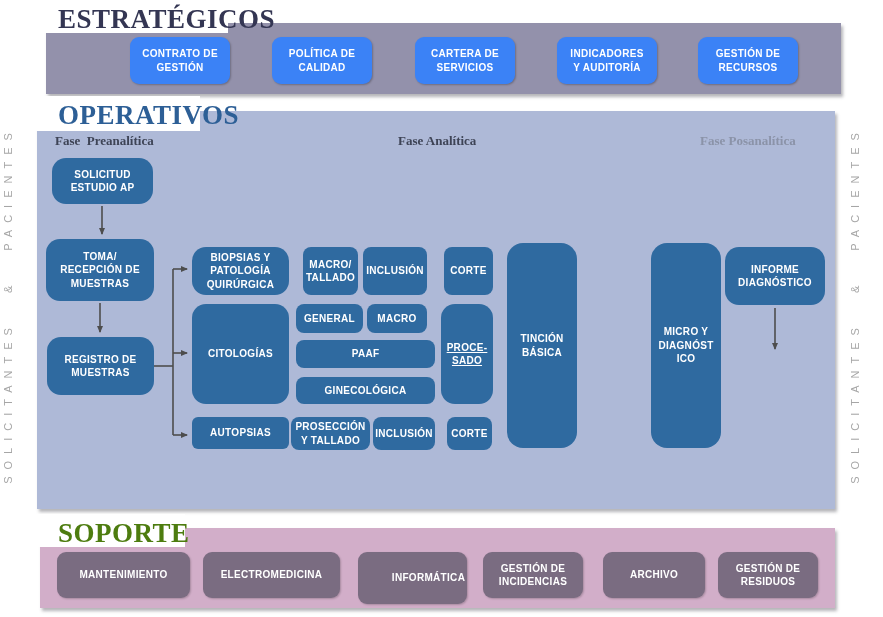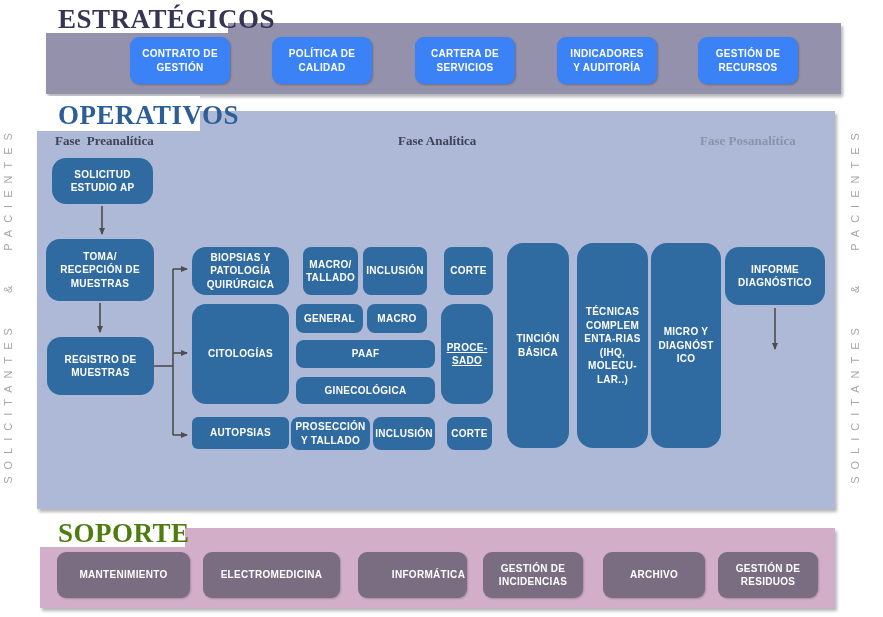--- a/index.html
+++ b/index.html
@@ -97,42 +97,36 @@
 
   <div class="bx pbox pbox-big" style="left:441px;top:304px;width:52px;height:100px;text-decoration:underline;">PROCE-
 SADO</div>
 
   <div class="bx pbox" style="left:192px;top:417px;width:97px;height:32px;border-radius:6px;">AUTOPSIAS</div>
   <div class="bx pbox" style="left:291px;top:417px;width:79px;height:33px;">PROSECCIÓN
 Y TALLADO</div>
   <div class="bx pbox" style="left:373px;top:417px;width:62px;height:33px;">INCLUSIÓN</div>
   <div class="bx pbox" style="left:447px;top:417px;width:45px;height:33px;">CORTE</div>
 
-  <div class="bx pbox pbox-tall" style="left:507px;top:243px;width:62px;height:205px;">TINCIÓN
+  <div class="bx pbox pbox-tall" style="left:507px;top:243px;width:70px;height:205px;">TINCIÓN
 BÁSICA</div>
-  <div class="bx pbox pbox-tall" style="left:577px;top:243px;width:71px;height:205px;">TÉCNICAS
-COMPLEM
-ENTA-RIAS
-(IHQ,
-MOLECU-
-LAR..)</div>
   <div class="bx pbox pbox-tall" style="left:651px;top:243px;width:70px;height:205px;">MICRO Y
 DIAGNÓST
 ICO</div>
 
   <div class="bx pbox pbox-big" style="left:725px;top:247px;width:100px;height:58px;">INFORME
 DIAGNÓSTICO</div>
 
   <div class="band band-soporte"></div>
   <div class="tab tab-soporte"></div>
   <div class="band-title title-soporte">SOPORTE</div>
 
   <div class="bx supbox" style="left:57px;top:552px;width:133px;height:46px;">MANTENIMIENTO</div>
   <div class="bx supbox" style="left:203px;top:552px;width:137px;height:46px;">ELECTROMEDICINA</div>
-  <div class="bx supbox" style="left:358px;top:552px;width:109px;height:46px;padding-left:35px;">INFORMÁTICA</div>
+  <div class="bx supbox" style="left:358px;top:552px;width:109px;height:52px;padding-left:35px;">INFORMÁTICA</div>
   <div class="bx supbox" style="left:483px;top:552px;width:100px;height:46px;">GESTIÓN DE
 INCIDENCIAS</div>
   <div class="bx supbox" style="left:603px;top:552px;width:102px;height:46px;">ARCHIVO</div>
   <div class="bx supbox" style="left:718px;top:552px;width:100px;height:46px;">GESTIÓN DE
 RESIDUOS</div>
 
   <div class="side-label" style="left:-200px;top:297px;">SOLICITANTES &amp; PACIENTES</div>
   <div class="side-label" style="left:647px;top:297px;">SOLICITANTES &amp; PACIENTES</div>
 
   <svg id="arrows" width="883" height="617">

